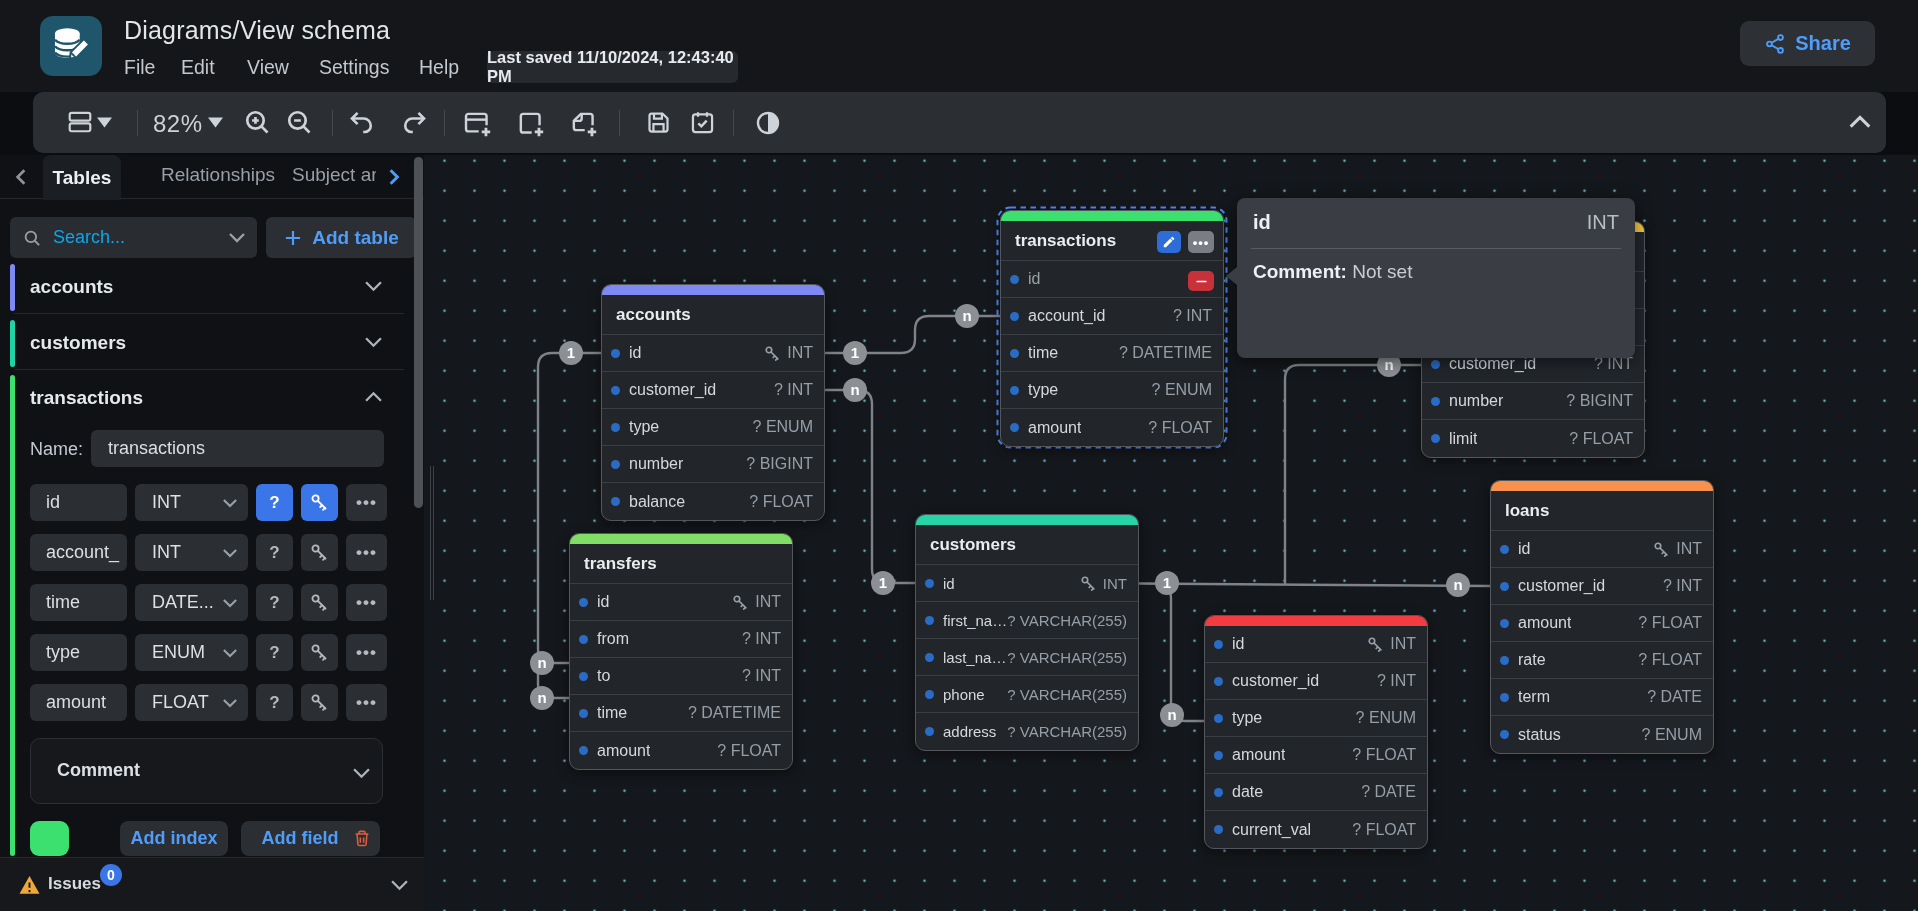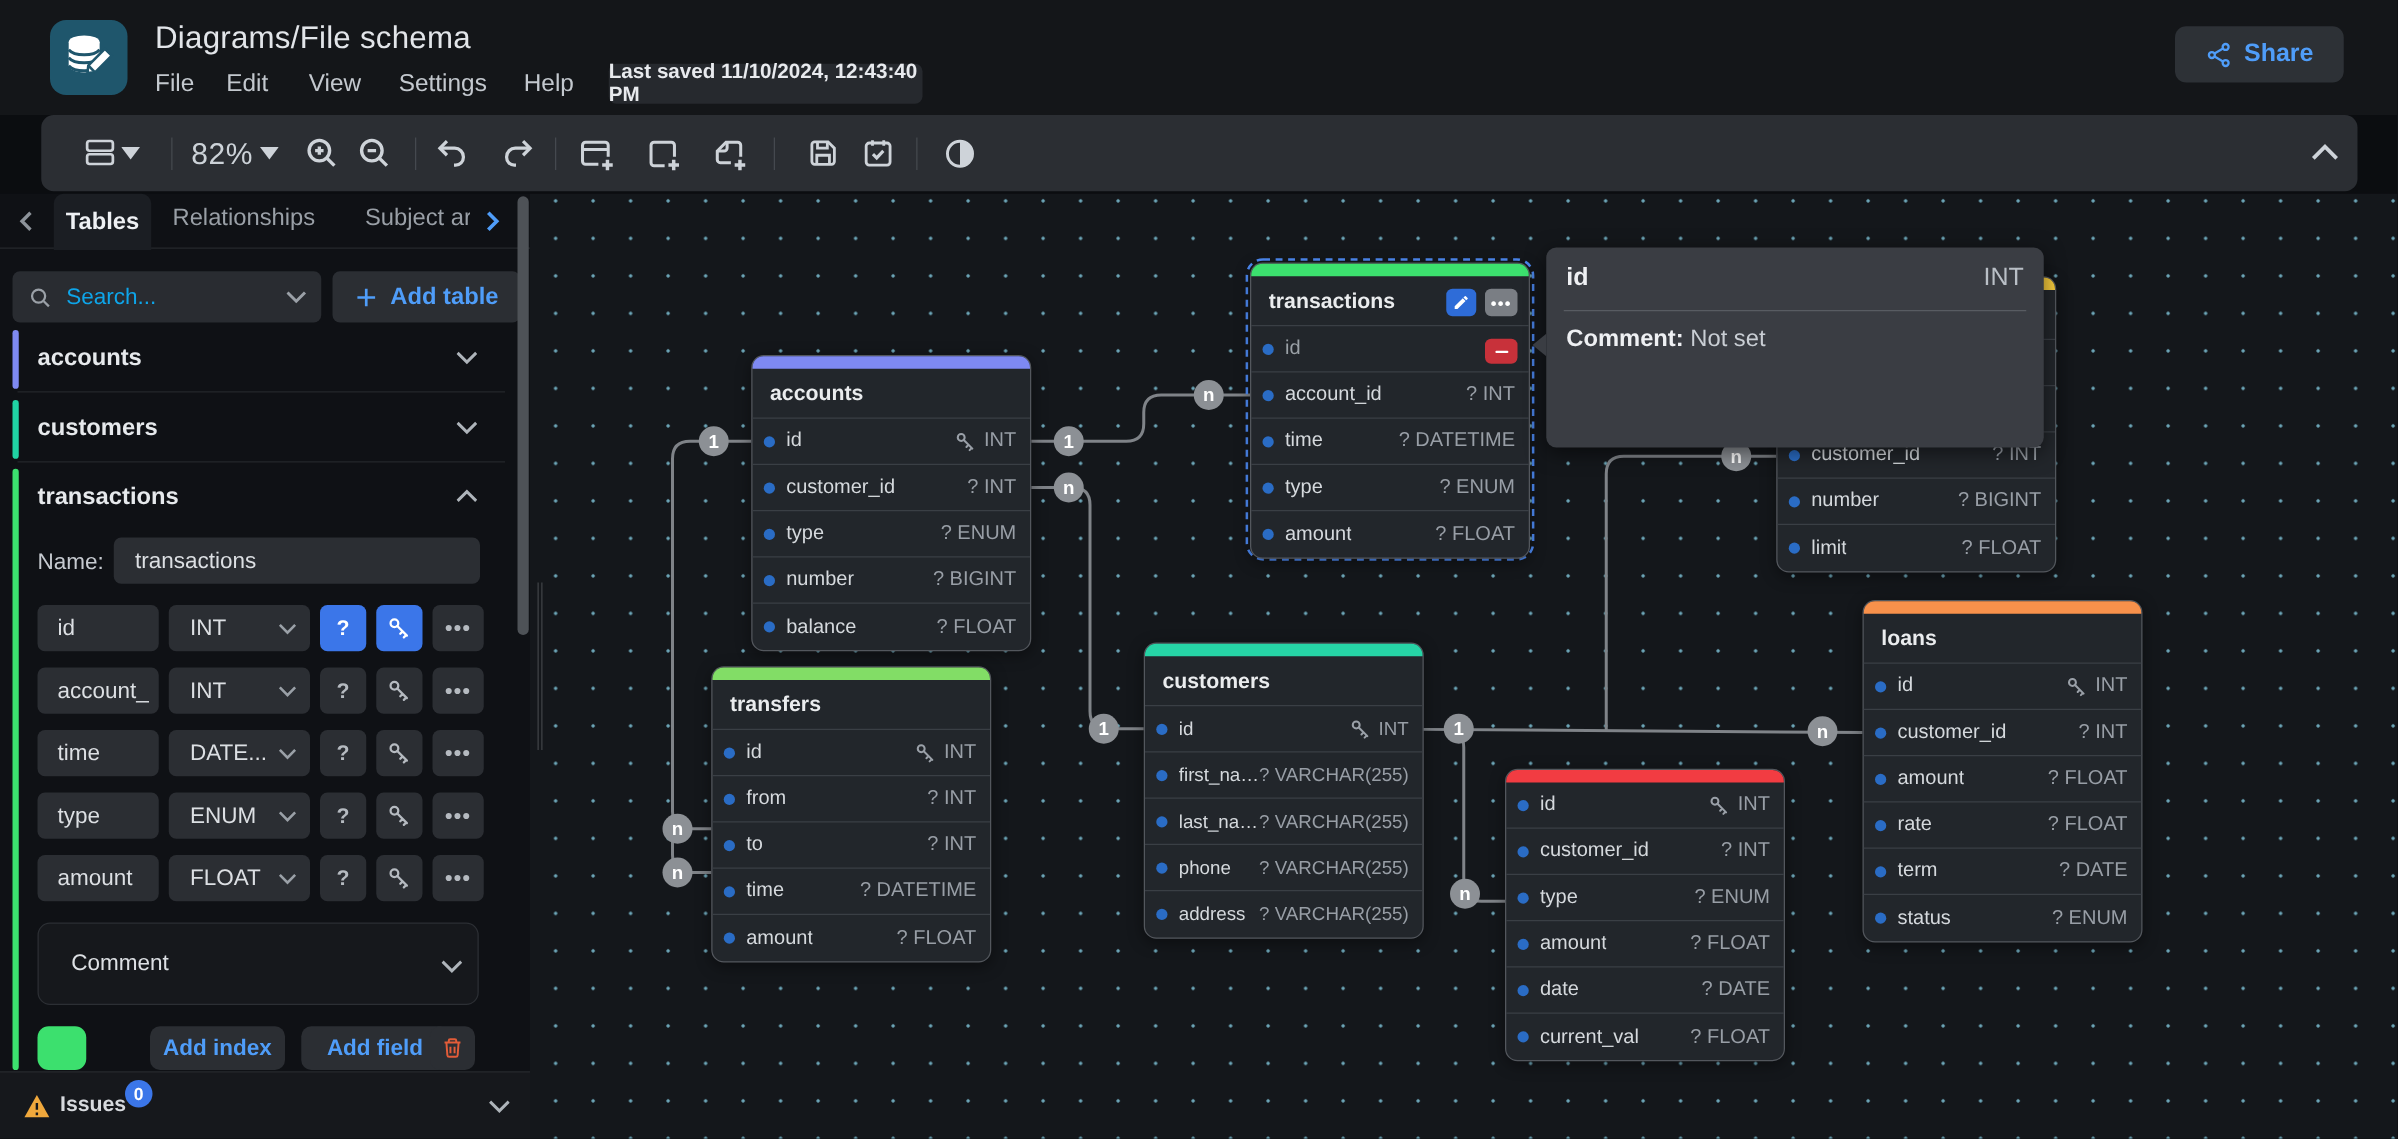--- a/index.html
+++ b/index.html
@@ -67,21 +67,21 @@
         <path d="M6.5 17.2c2.2 2.6 7.3 4.4 13.5 4.4s11.3-1.8 13.5-4.4"></path>
         <path d="M6.5 24.2c2.2 2.6 7.3 4.4 13.5 4.4s11.3-1.8 13.5-4.4"></path>
         <path d="M6.5 31.2c2.2 2.6 7.3 4.4 13.5 4.4s11.3-1.8 13.5-4.4"></path>
       </g>
       <g transform="translate(31.5,29) rotate(45)">
         <path d="M-4.2-13.5h8.4V7l-4.2 5.2L-4.2 7z" fill="#fff" stroke="#1f566c" stroke-width="2.2"></path>
         <path d="M-4.2 7h8.4" stroke="#1f566c" stroke-width="2.2"></path>
       </g>
     </svg>
 </div>
-<div class="abs" id="title">Diagrams/File schema</div>
+<div class="abs" id="title">Diagrams/View schema</div>
 <div class="abs menu" style="left:124px">File</div>
 <div class="abs menu" style="left:181px">Edit</div>
 <div class="abs menu" style="left:247px">View</div>
 <div class="abs menu" style="left:319px">Settings</div>
 <div class="abs menu" style="left:419px">Help</div>
 <div class="abs" id="chip">Last saved 11/10/2024, 12:43:40 PM</div>
 <div class="abs" id="share">
 <svg width="22" height="22" viewBox="0 0 24 24" fill="none" stroke="#4f9df9" stroke-width="2">
       <circle cx="18" cy="5" r="2.6"></circle>
       <circle cx="6" cy="12" r="2.6"></circle>
@@ -437,21 +437,21 @@
 <div style="height:1px;background:#585c62;margin:14px -2px 12px"></div>
 <div style="margin-top:5px;font-size:19px"><span style="font-weight:bold;color:#eef0f3">Comment: </span><span style="color:#c9ced4">Not set</span></div>
 </div>
 
 <div class="abs" id="side"></div>
 <div class="abs" id="tabrow"></div>
 <svg class="abs" style="left:14px;top:168px" width="14" height="18" viewBox="0 0 12 16" fill="none" stroke="#8d939a" stroke-width="2.4">
     <path d="M9 2L3 8l6 6"></path>
   </svg>
 <div class="abs" id="tabact">Tables</div>
-<div class="abs tabtx" style="left:138px">Relationships</div>
+<div class="abs tabtx" style="left:161px">Relationships</div>
 <div class="abs tabtx" style="left:292px;width:84px;overflow:hidden;white-space:nowrap">Subject area</div>
 <svg class="abs" style="left:387px;top:168px" width="14" height="18" viewBox="0 0 12 16" fill="none" stroke="#4f9df9" stroke-width="2.6">
     <path d="M3 2l6 6-6 6"></path>
   </svg>
 <div class="abs" id="srch">
 <svg style="margin:0 12px 0 13px" width="18" height="18" viewBox="0 0 24 24" fill="none" stroke="#9aa0a7" stroke-width="2.4">
       <circle cx="10.5" cy="10.5" r="7"></circle>
       <path d="M16 16l5.5 5.5"></path>
     </svg>
 <span style="color:#0ea5e9;font-size:18px">Search...</span>
@@ -554,21 +554,21 @@
 <div class="fbtn" style="left:256px">?</div>
 <div class="fbtn" style="left:301px">
       <svg width="19" height="19" viewBox="0 0 24 24" fill="none" stroke="#b5bac0" stroke-width="2.3" stroke-linecap="round">
         <circle cx="7" cy="7" r="3.9"></circle>
         <path d="M9.9 9.9L19.6 19.6M15.3 15.3l-2.4 2.4M18.9 18.9l-2.4 2.4"></path>
       </svg>
     </div>
 <div class="fbtn" style="left:346px;width:41px;letter-spacing:1px">•••</div>
 </div>
 <div class="abs" id="cmt">
-    <span style="position:absolute;left:26px;top:21px;font-size:18px;font-weight:normal;color:#dde0e4">Comment</span>
+    <span style="position:absolute;left:26px;top:21px;font-size:18px;font-weight:bold;color:#dde0e4">Comment</span>
 <svg class="chev" style="left:322px;top:28px" width="17" height="12" viewBox="0 0 16 10" fill="none" stroke="#aeb4ba" stroke-width="2.2">
       <path d="M1 1.5l7 7 7-7"></path>
     </svg>
   </div>
 <div class="abs" style="left:30px;top:821px;width:39px;height:35px;border-radius:9px;background:#3ce06e"></div>
 <div class="bbtn" style="left:120px;width:108px">Add index</div>
 <div class="bbtn" style="left:241px;width:118px">Add field</div>
 <div class="bbtn" style="left:344px;width:36px">
     <svg width="18" height="19" viewBox="0 0 24 24" fill="none" stroke="#e25c39" stroke-width="2.1">
       <path d="M3.5 6h17M8 6V4a1.5 1.5 0 0 1 1.5-1.5h5A1.5 1.5 0 0 1 16 4v2M5.5 6l1 13.5a2 2 0 0 0 2 1.8h7a2 2 0 0 0 2-1.8l1-13.5M9.8 10.5v7M14.2 10.5v7"></path>

